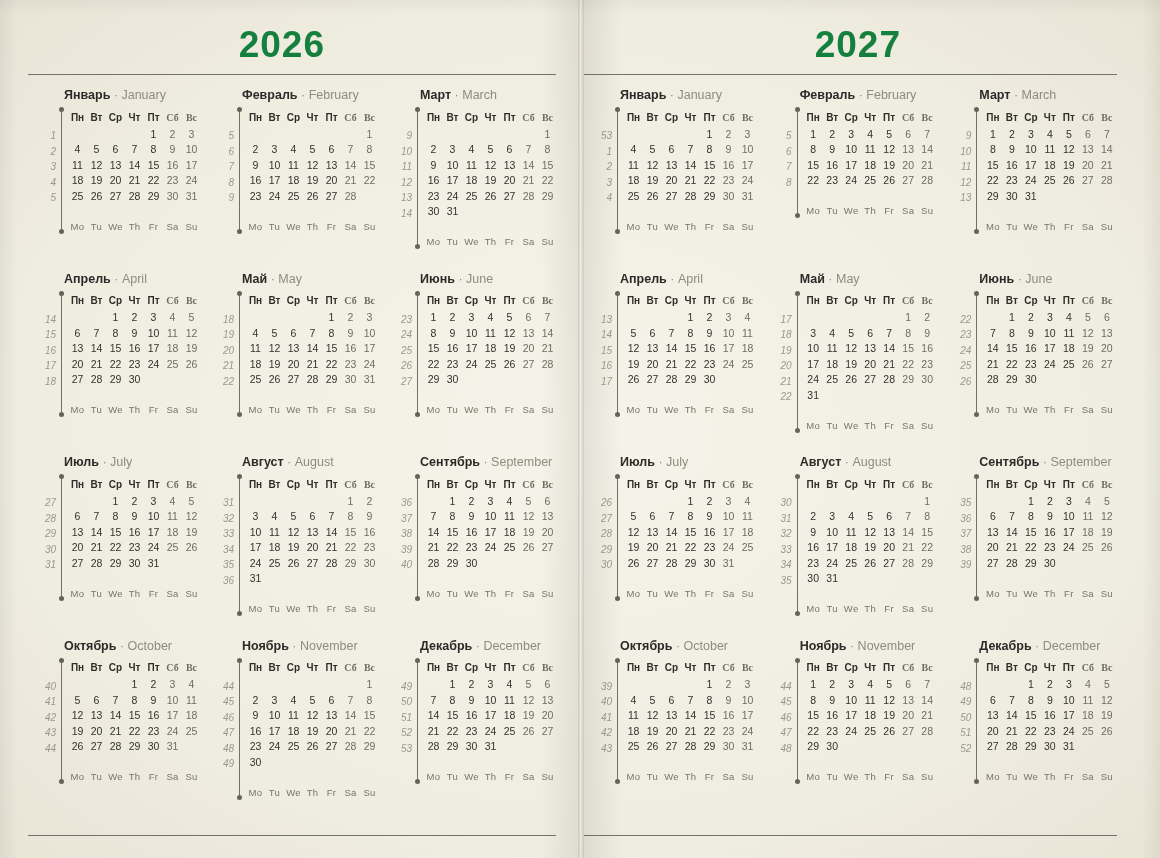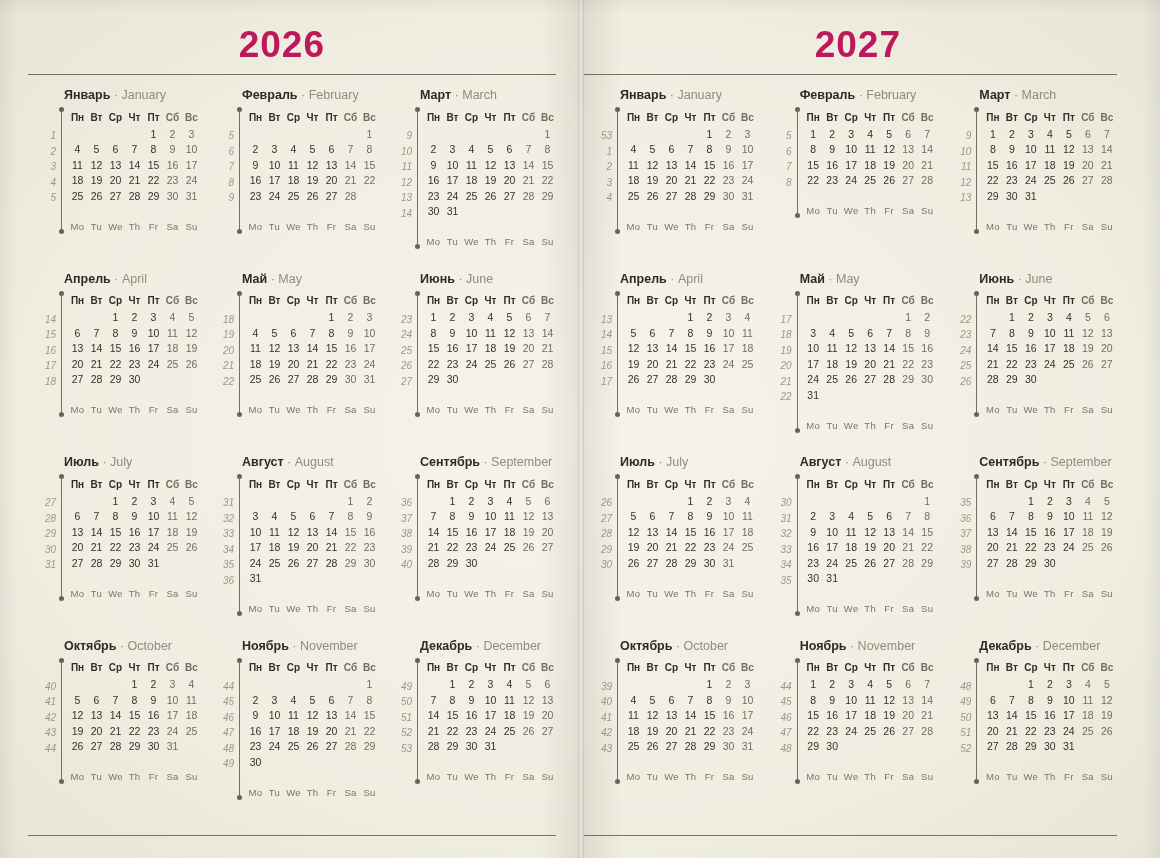--- a/index.html
+++ b/index.html
@@ -34,21 +34,21 @@
   }
   .page-left{left:0;width:580px;}
   .page-right{left:556px;width:585px;}
 
   .year{
     position:absolute;
     top:24px;
     font-size:37px;
     font-weight:bold;
     letter-spacing:1px;
-    color:#be185d;
+    color:#15803d;
   }
   .page-left .year{right:255px;}
   .page-right .year{right:240px;}
 
   .rule-top{
     position:absolute;left:28px;right:24px;top:74px;height:1px;background:#4a4a44;opacity:.75;
   }
   .rule-bottom{
     position:absolute;left:28px;right:24px;bottom:22px;height:1px;background:#4a4a44;opacity:.75;
   }
@@ -123,21 +123,21 @@
     color:#2f2e29;
   }
   table.cal td{
     width:19px;
     height:15.5px;
     text-align:center;
     padding:0;
     color:#33322c;
   }
   table.cal td.we{color:#6f6d60;}
-  table.cal th.we{color:#6f6d60;}
+  table.cal th.we{color:#6f6d60;font-family:Liberation Serif, serif;}
   .latin{
     margin-top:17px;
     font-size:9.5px;
     color:#77756a;
     letter-spacing:.3px;
     white-space:nowrap;
   }
   .latin span{display:inline-block;width:19px;text-align:center;}
 </style>
 </head>

